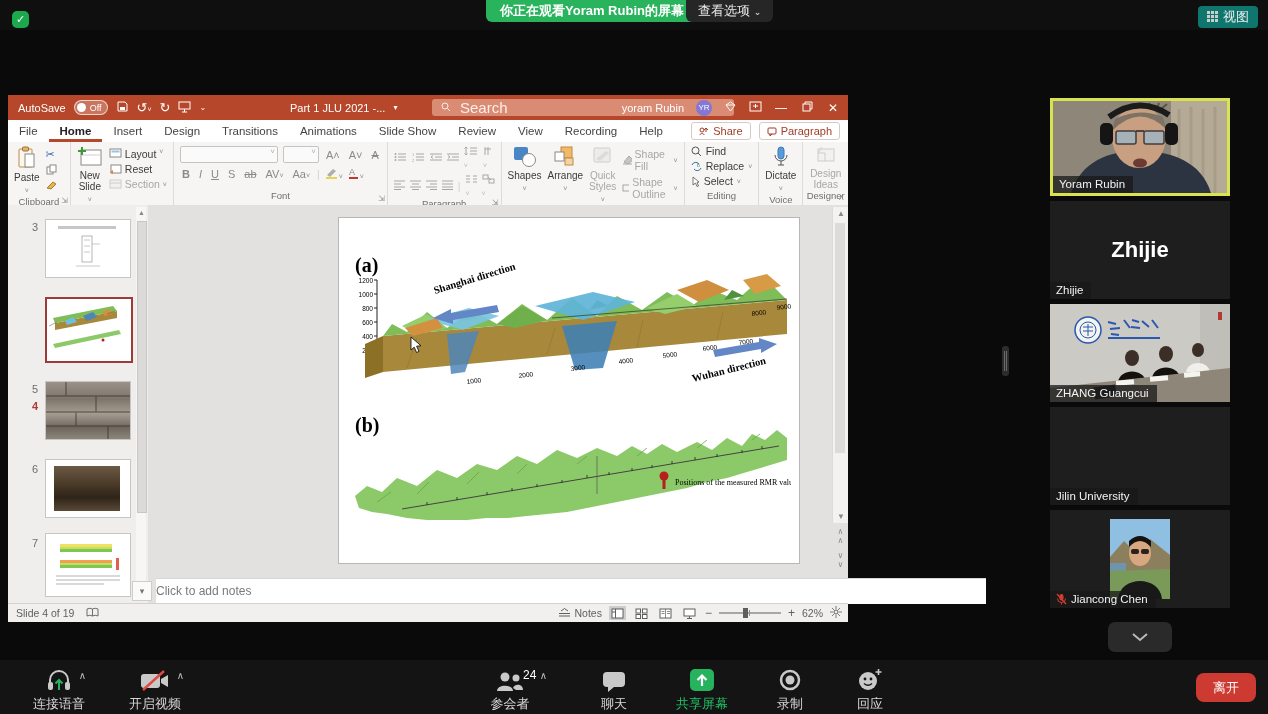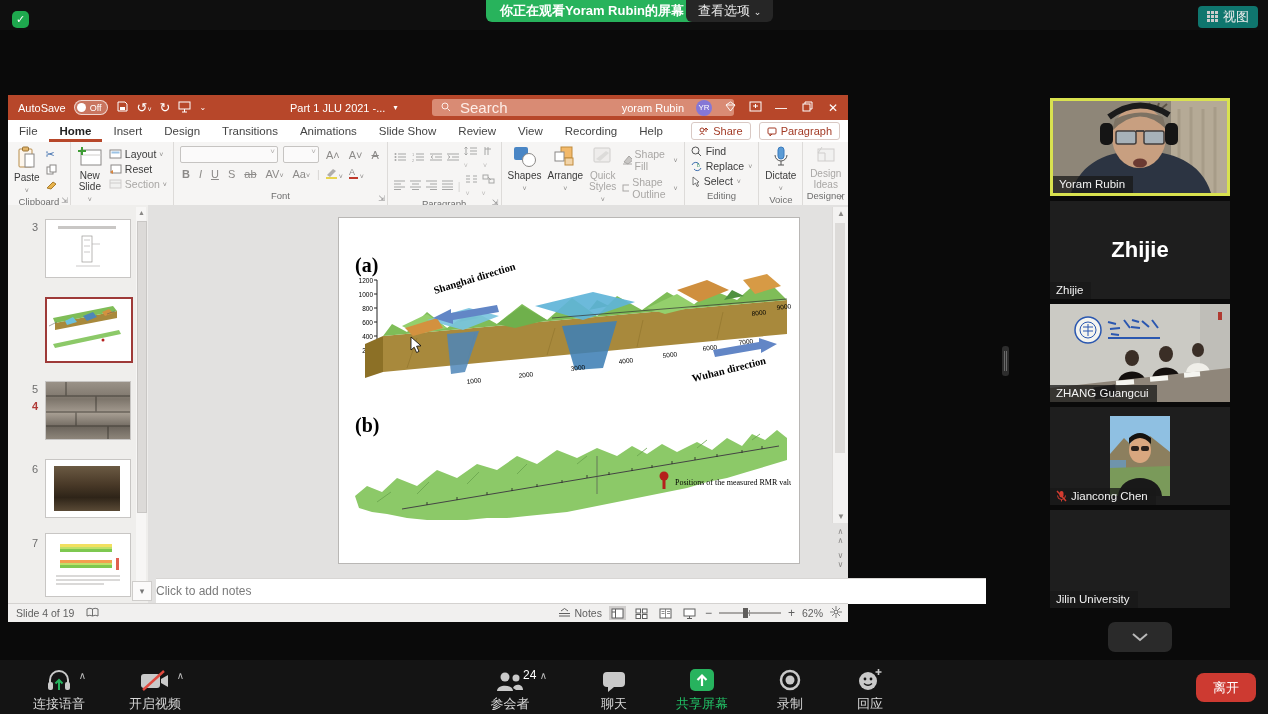--- a/index.html
+++ b/index.html
@@ -211,21 +211,21 @@
         <div class="bigbtn">
           <svg width="26" height="22">
               <rect x="4" y="4" width="20" height="15" fill="#fff" stroke="#8a8886"></rect>
               <path d="M4,9 h20" stroke="#d0cecc"></path>
               <path d="M5,1 v8 M1,5 h8" stroke="#3f9c35" stroke-width="2"></path>
             </svg>
           <span>New Slide</span>
             <span class="carr">˅</span>
         </div>
         <div class="mini" style="align-items:flex-start">
-          <span style="display:flex;gap:3px;align-items:center">
+          <span style="display:flex;gap:3px;align-items:flex-start">
               <svg width="13" height="10">
                 <rect x="1" y="1" width="11" height="8" fill="#fff" stroke="#8a8886"></rect>
                 <rect x="2.5" y="2.5" width="8" height="2" fill="#9cc3e5"></rect>
               </svg>
               <span>Layout</span>
               <span class="carr">˅</span>
             </span>
           <span style="display:flex;gap:3px;align-items:center">
               <svg width="13" height="10">
                 <rect x="2" y="1" width="10" height="8" fill="#fff" stroke="#8a8886"></rect>
@@ -676,43 +676,43 @@
       <path d="M136,68 C138,56 158,56 160,68 Z" fill="#f0efe9"></path>
       <polygon points="0,84 180,64 180,98 0,98" fill="#8f867a"></polygon>
       <rect x="66" y="76" width="18" height="5" fill="#f5f5f0" transform="rotate(-5 75 78)"></rect>
       <rect x="100" y="72" width="18" height="5" fill="#f5f5f0" transform="rotate(-5 109 74)"></rect>
       <rect x="134" y="68" width="16" height="5" fill="#f5f5f0" transform="rotate(-5 142 70)"></rect>
       <rect x="44" y="82" width="22" height="12" fill="#2b2724" transform="rotate(-8 55 88)"></rect>
     </svg>
     <span class="nlabel">ZHANG Guangcui</span>
   </div>
   <div class="tile">
+    <span class="nlabel">Jilin University</span>
+  </div>
+  <div class="tile">
     <svg width="60" height="80" style="position:absolute;left:60px;top:9px">
       <rect width="60" height="80" fill="#8fc0e2"></rect>
       <polygon points="0,38 14,22 26,34 40,20 60,36 60,52 0,52" fill="#8c7f5e"></polygon>
       <rect x="0" y="44" width="16" height="14" fill="#6f94ac"></rect>
       <polygon points="0,52 60,50 60,80 0,80" fill="#7a9a5a"></polygon>
       <ellipse cx="30" cy="34" rx="11" ry="13" fill="#d9a77f"></ellipse>
       <path d="M19,28 Q30,16 41,28 l0-6 Q30,12 19,22 Z" fill="#15120f"></path>
       <rect x="21" y="30" width="8" height="5" rx="2" fill="#2a211c"></rect>
       <rect x="31" y="30" width="8" height="5" rx="2" fill="#2a211c"></rect>
       <path d="M8,80 C10,56 50,56 52,80 Z" fill="#191919"></path>
     </svg>
     <span class="nlabel">
       <svg width="11" height="12">
           <rect x="3.5" y="1" width="4" height="6.5" rx="2" fill="#d43c30"></rect>
           <path d="M1.5,5.5 a4,4 0 0 0 8,0 M5.5,9.5 v2" stroke="#d43c30" fill="none"></path>
           <path d="M1,1 L10,11" stroke="#d43c30" stroke-width="1.4"></path>
         </svg>
       <span>Jiancong Chen</span>
     </span>
   </div>
-  <div class="tile">
-    <span class="nlabel">Jilin University</span>
-  </div>
 </div>
 <div class="chev-btn">
     <svg width="16" height="9">
       <path d="M1,1 L8,7 L15,1" fill="none" stroke="#b9b9b9" stroke-width="2"></path>
     </svg>
   </div>
 
 <div class="ztoolbar">
   <div class="zitem" style="left:16px;width:86px">
     <span class="ic">

